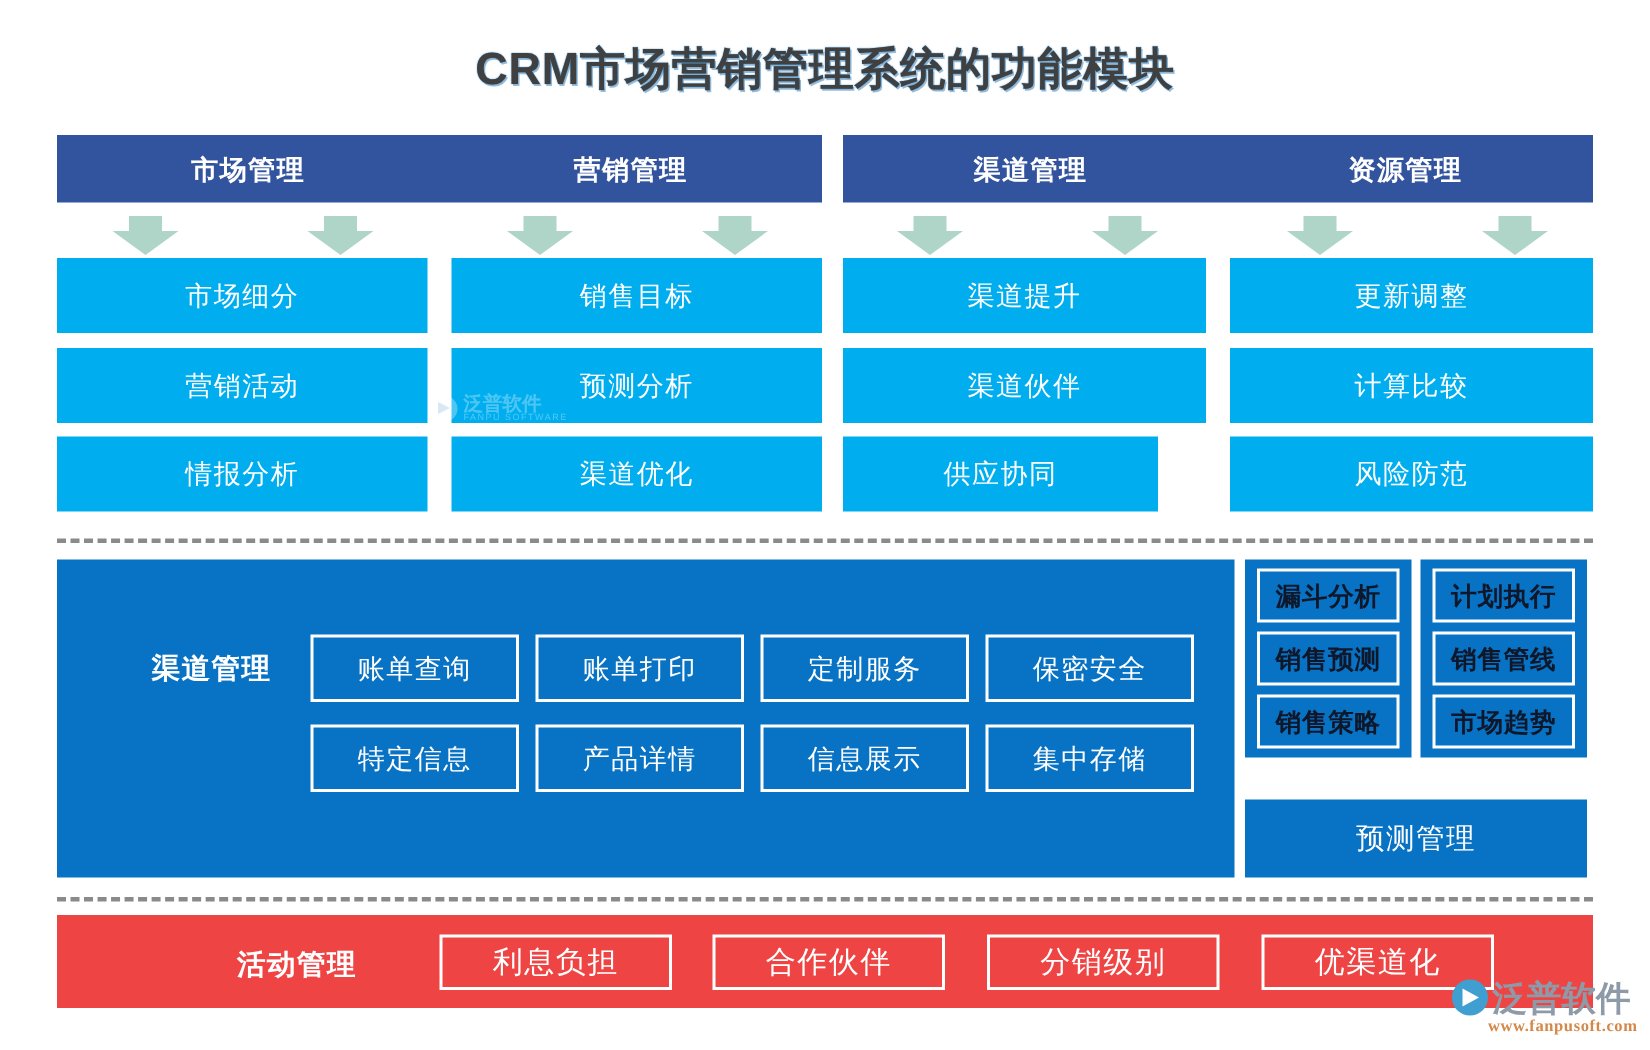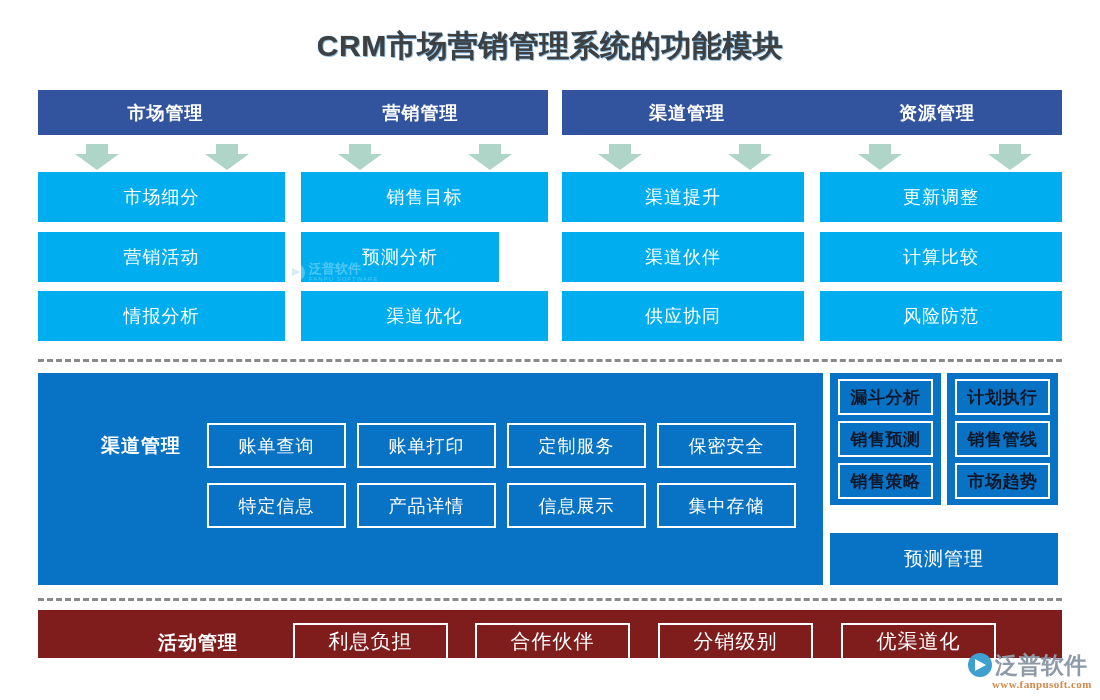--- a/index.html
+++ b/index.html
@@ -147,22 +147,22 @@
     color: #ffffff;
     font-size: 19px;
     display: flex; align-items: center; justify-content: center;
     letter-spacing: 1px;
   }
 
   
   #gray-bar {
     position: absolute;
     left: 38px; top: 610px;
-    width: 1024px; height: 48px;
-    background: #7f1d1d;
+    width: 1024px; height: 62px;
+    background: #ef4444;
     font-family: Liberation Mono, monospace;
   }
   #gray-label {
     position: absolute;
     left: 60px; top: 20px;
     width: 200px;
     text-align: center;
     color: #ffffff;
     font-size: 19px;
     font-weight: bold;
@@ -284,26 +284,26 @@
   <div class="arrow" style="left:988px">
       <div class="stem"></div>
       <div class="head"></div>
     </div>
 
   <div class="tile" style="left:38px;  top:172px; width:247px;">市场细分</div>
   <div class="tile" style="left:38px;  top:232px; width:247px;">营销活动</div>
   <div class="tile" style="left:38px;  top:291px; width:247px;">情报分析</div>
 
   <div class="tile" style="left:301px; top:172px; width:247px;">销售目标</div>
-  <div class="tile" style="left:301px; top:232px; width:198px;">预测分析</div>
+  <div class="tile" style="left:301px; top:232px; width:247px;">预测分析</div>
   <div class="tile" style="left:301px; top:291px; width:247px;">渠道优化</div>
 
   <div class="tile" style="left:562px; top:172px; width:242px;">渠道提升</div>
   <div class="tile" style="left:562px; top:232px; width:242px;">渠道伙伴</div>
-  <div class="tile" style="left:562px; top:291px; width:242px;">供应协同</div>
+  <div class="tile" style="left:562px; top:291px; width:210px;">供应协同</div>
 
   <div class="tile" style="left:820px; top:172px; width:242px;">更新调整</div>
   <div class="tile" style="left:820px; top:232px; width:242px;">计算比较</div>
   <div class="tile" style="left:820px; top:291px; width:242px;">风险防范</div>
 
   <div id="watermark">
     <div class="wm-mark"></div>
     <div>
       <div class="wm-txt">泛普软件</div>
       <div class="wm-sub">FANPU SOFTWARE</div>

